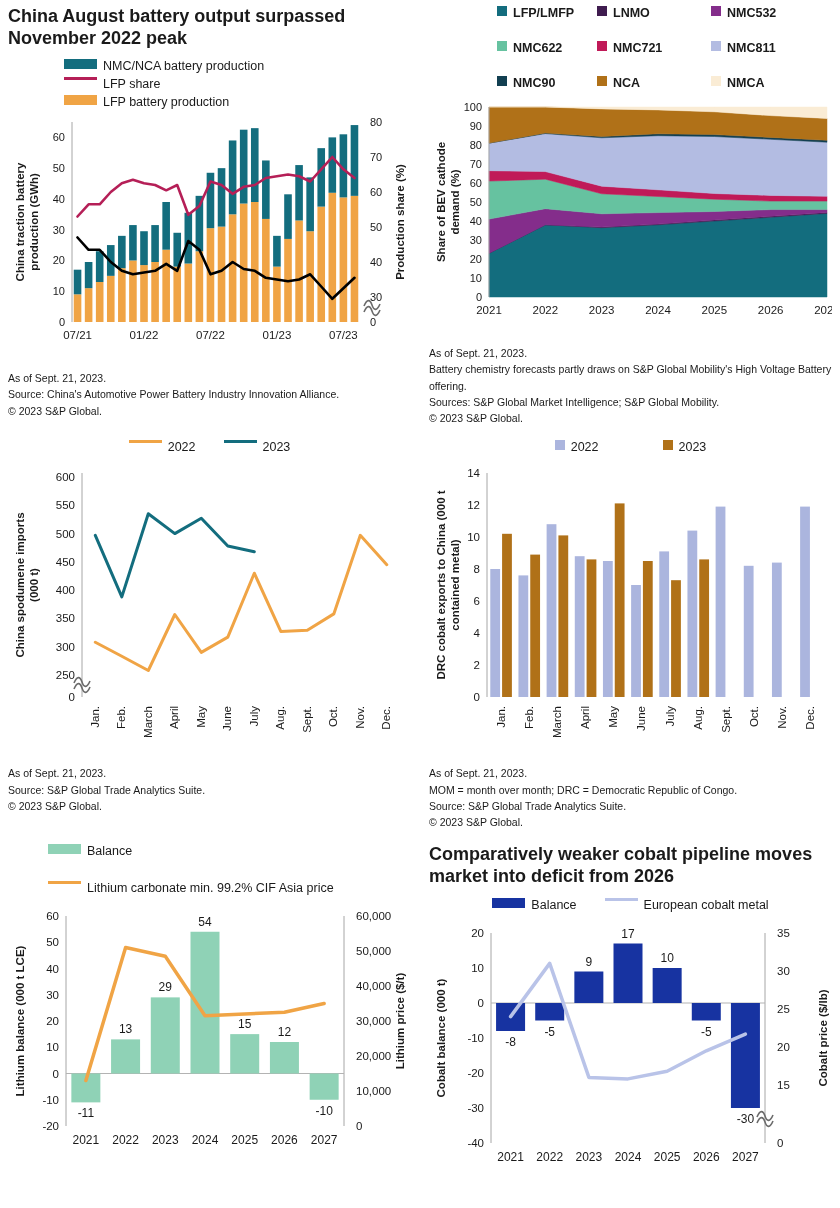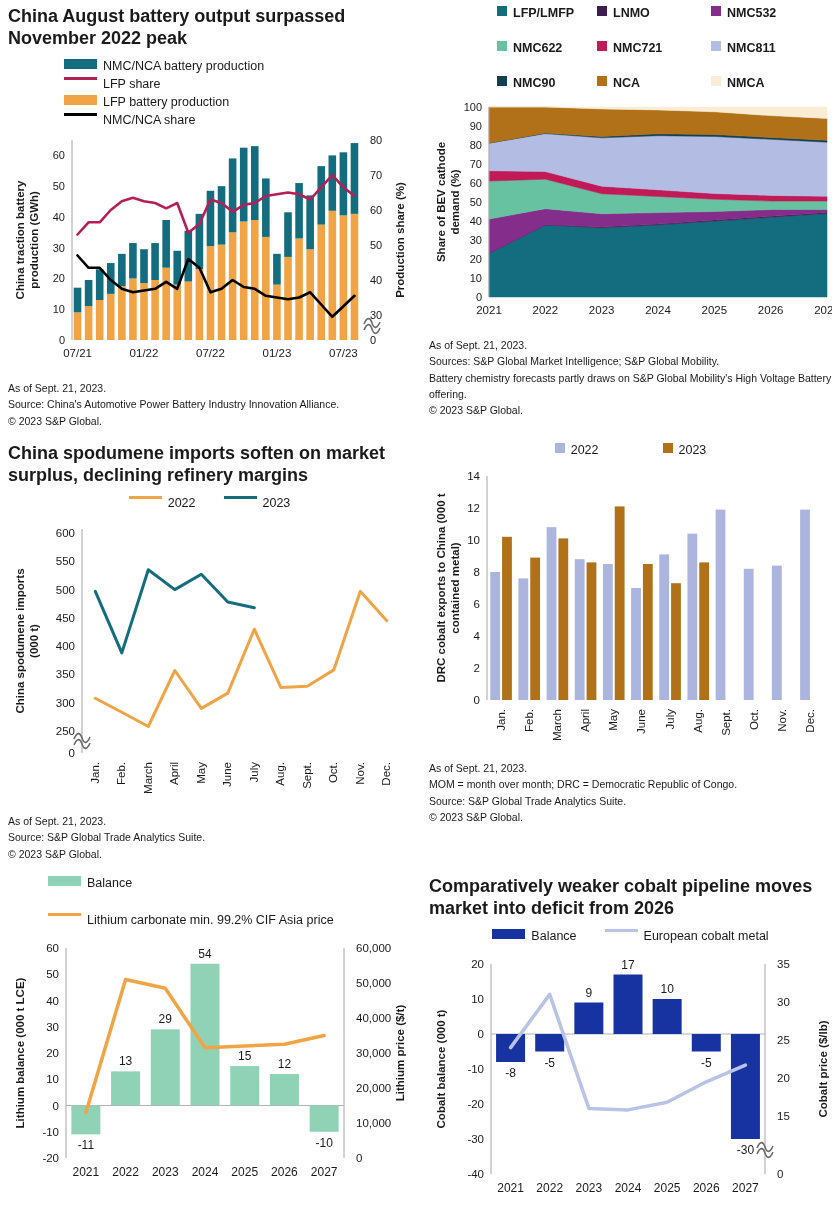--- a/index.html
+++ b/index.html
@@ -15,21 +15,21 @@
   .lg-rect{width:33px;height:10px;}
   .lg-line{width:33px;height:3px;}
   .lg-square{width:10px;height:10px;}
   .legend-c1{flex-direction:column;gap:3px;margin-left:56px;margin-bottom:2px;}
   .legend-c2{display:grid;grid-template-columns:100px 114px auto;row-gap:20px;margin-left:68px;margin-bottom:8px;font-weight:bold;}
   .legend-c3{justify-content:center;gap:28px;margin-bottom:6px;}
   .legend-c4{justify-content:center;gap:64px;margin-bottom:6px;}
   .legend-c5{margin-left:40px;gap:22px;margin-bottom:6px;}
   .legend-c6{justify-content:center;gap:28px;margin-bottom:6px;}
   .chart-body{line-height:0;}
-  .fn{font-size:10.5px;line-height:1.55;}
+  .fn{font-size:10.5px;line-height:1.55;margin-top:8px;}
   .fn div{white-space:normal;}
   svg text{font-family:"Liberation Sans",sans-serif;}
 </style>
 </head>
 <body>
 
 <div class="page">
 
   <div class="grid">
 
@@ -40,24 +40,20 @@
             <span class="lg-sw lg-rect" style="background: rgb(19, 109, 126);"></span>
             <span>NMC/NCA battery production</span>
           </span>
           <span class="lg-item">
             <span class="lg-sw lg-line" style="background: rgb(181, 31, 87);"></span>
             <span>LFP share</span>
           </span>
           <span class="lg-item">
             <span class="lg-sw lg-rect" style="background: rgb(240, 164, 69);"></span>
             <span>LFP battery production</span>
-          </span>
-          <span class="lg-item">
-            <span class="lg-sw lg-line" style="background: rgb(0, 0, 0);"></span>
-            <span>NMC/NCA share</span>
           </span>
         </div>
       <div class="chart-body"><svg width="404" height="250" viewBox="0 0 404 250">
             <line x1="64" y1="10" x2="64" y2="210" stroke="#a6a6a6" stroke-width="1"></line>
             <text x="57" y="214" font-size="11" text-anchor="end" fill="#1a1a1a">0</text>
             <text x="57" y="183.23076923076923" font-size="11" text-anchor="end" fill="#1a1a1a">10</text>
             <text x="57" y="152.46153846153845" font-size="11" text-anchor="end" fill="#1a1a1a">20</text>
             <text x="57" y="121.6923076923077" font-size="11" text-anchor="end" fill="#1a1a1a">30</text>
             <text x="57" y="90.92307692307692" font-size="11" text-anchor="end" fill="#1a1a1a">40</text>
             <text x="57" y="60.15384615384613" font-size="11" text-anchor="end" fill="#1a1a1a">50</text>
@@ -207,28 +203,27 @@
             <text x="172.66666666666669" y="215" font-size="11.5" text-anchor="middle" fill="#1a1a1a">2023</text>
             <text x="229" y="215" font-size="11.5" text-anchor="middle" fill="#1a1a1a">2024</text>
             <text x="285.33333333333337" y="215" font-size="11.5" text-anchor="middle" fill="#1a1a1a">2025</text>
             <text x="341.6666666666667" y="215" font-size="11.5" text-anchor="middle" fill="#1a1a1a">2026</text>
             <text x="398" y="215" font-size="11.5" text-anchor="middle" fill="#1a1a1a">2027</text>
             <text x="16" y="103" font-size="11.5" text-anchor="middle" fill="#1a1a1a" font-weight="bold" transform="rotate(-90 16 103)">Share of BEV cathode</text>
             <text x="30" y="103" font-size="11.5" text-anchor="middle" fill="#1a1a1a" font-weight="bold" transform="rotate(-90 30 103)">demand  (%)</text>
           </svg></div>
       <div class="fn">
           <div>As of Sept. 21, 2023.</div>
+          <div>Battery chemistry forecasts partly draws on S&amp;P Global Mobility's High Voltage Battery offering.</div>
           <div>Sources: S&amp;P Global Market Intelligence; S&amp;P Global Mobility.</div>
-          <div>Battery chemistry forecasts partly draws on S&amp;P Global Mobility's High Voltage Battery offering.</div>
           <div>© 2023 S&amp;P Global.</div>
         </div>
     </section>
 
     <section class="card">
-      <h2 class="chart-title">China spodumene imports soften on market surplus, declining refinery margins</h2>
       <div class="legend legend-c3">
           <span class="lg-item">
             <span class="lg-sw lg-line" style="background: rgb(240, 164, 69);"></span>
             <span>2022</span>
           </span>
           <span class="lg-item">
             <span class="lg-sw lg-line" style="background: rgb(19, 109, 126);"></span>
             <span>2023</span>
           </span>
         </div>

